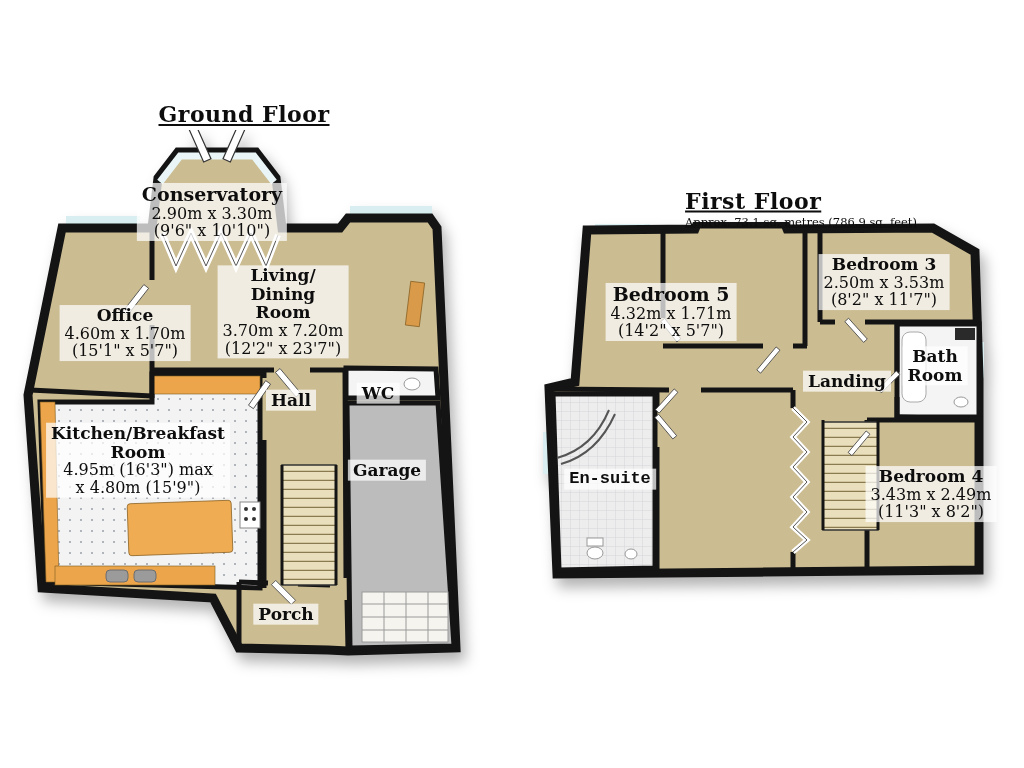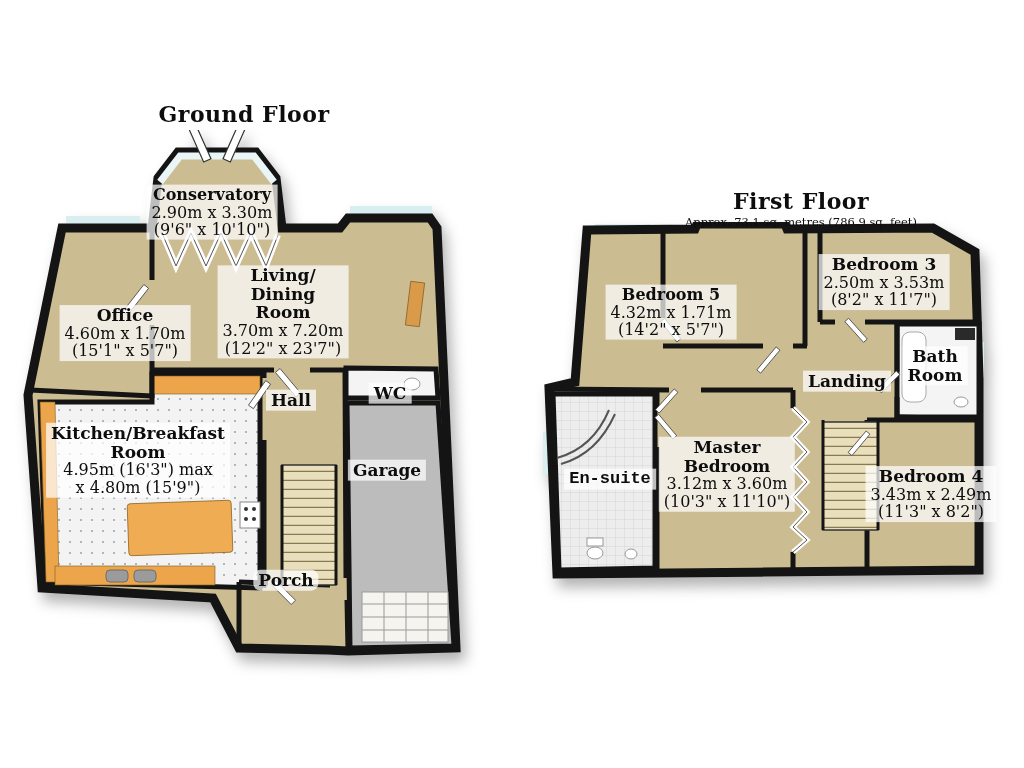--- a/index.html
+++ b/index.html
@@ -1,25 +1,25 @@
 <!DOCTYPE html>
 <html><head>
 <meta charset="utf-8">
 <style>
   html,body{margin:0;padding:0;background:#fff;}
   .canvas{position:relative;width:1024px;height:768px;background:#ffffff;overflow:hidden;
           font-family:"DejaVu Serif","Liberation Serif",serif;color:#0d0d0d;}
   .plan-svg{position:absolute;filter:drop-shadow(5px 9px 7px rgba(0,0,0,0.30));}
-  .floor-title{position:absolute;transform:translate(-50%,-50%);text-align:center;white-space:nowrap;}
+  .floor-title{position:absolute;transform:translate(-50%,-50%);white-space:nowrap;text-decoration:underline;}
   .floor-title .t{font-size:22px;font-weight:bold;letter-spacing:0.5px;}
   .floor-title .s{font-size:11.5px;margin-top:1px;}
   .room-label{position:absolute;transform:translate(-50%,-50%);text-align:center;white-space:nowrap;
               background:rgba(255,255,255,0.72);padding:1px 5px;line-height:1.1;z-index:5;}
   .room-name{font-weight:bold;font-size:17px;}
-  .room-name.sm{font-size:16px;}
+  .room-name.sm{font-size:19px;}
   .room-dim{font-size:16px;text-align:center;}
 </style>
 </head>
 <body>
 
 <div class="canvas">
 
   <svg class="plan-svg" style="left:10px;top:130px;" width="470" height="540" viewBox="0 0 470 540">
     <defs>
       <pattern id="dots" width="11" height="11" patternUnits="userSpaceOnUse">
@@ -169,27 +169,27 @@
   <div class="room-label" style="left:138px;top:449px;margin-top:11px;">
     <div class="room-name">Kitchen/Breakfast</div>
     <div class="room-name">Room</div>
     <div class="room-dim">4.95m (16'3") max</div>
     <div class="room-dim">x 4.80m (15'9")</div>
   </div>
 
   <div class="room-label" style="left:291px;top:400px;">
     <div class="room-name">Hall</div>
   </div>
-  <div class="room-label" style="left:378px;top:393px;margin-left:12px;">
+  <div class="room-label" style="left:378px;top:393px;">
     <div class="room-name">WC</div>
   </div>
   <div class="room-label" style="left:387px;top:470px;">
     <div class="room-name">Garage</div>
   </div>
-  <div class="room-label" style="left:286px;top:580px;border-radius:7px;">
+  <div class="room-label" style="left:286px;top:614px;">
     <div class="room-name">Porch</div>
   </div>
 
   <div class="room-label" style="left:625px;top:312px;margin-left:46px;">
     <div class="room-name sm">Bedroom 5</div>
     <div class="room-dim">4.32m x 1.71m</div>
     <div class="room-dim">(14'2" x 5'7")</div>
   </div>
 
 
@@ -205,26 +205,20 @@
   </div>
 
   <div class="room-label" style="left:847px;top:381px;text-align:center;">
     <div class="room-name">Landing</div>
   </div>
 
   <div class="room-label" style="left:610px;top:479px;font-family:Liberation Mono, monospace;">
     <div class="room-name">En-suite</div>
   </div>
 
-  <div class="room-label" style="left:727px;top:474px;">
-    <div class="room-name">Master</div>
-    <div class="room-name">Bedroom</div>
-    <div class="room-dim">3.12m x 3.60m</div>
-    <div class="room-dim">(10'3" x 11'10")</div>
-  </div>
 
   <div class="room-label" style="left:931px;top:494px;">
     <div class="room-name">Bedroom 4</div>
     <div class="room-dim">3.43m x 2.49m</div>
     <div class="room-dim">(11'3" x 8'2")</div>
   </div>
 
 </div>
 
 </body></html>

